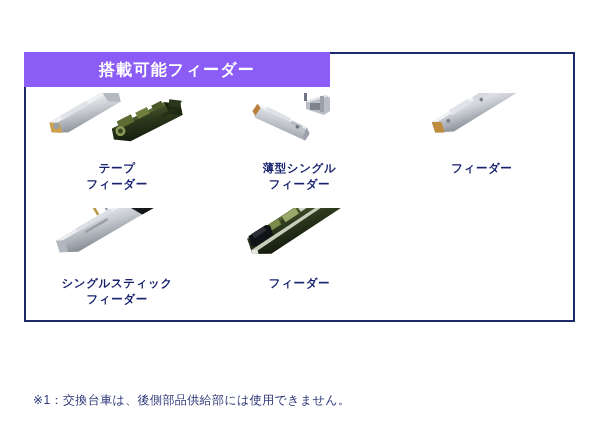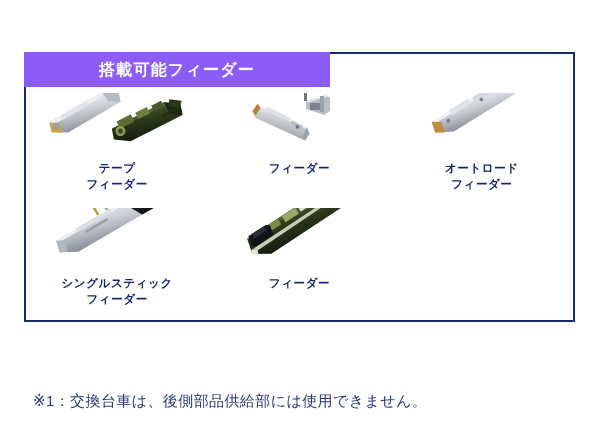--- a/index.html
+++ b/index.html
@@ -94,21 +94,21 @@
     line-height: 1.35;
     letter-spacing: 0.6px;
     white-space: nowrap;
   }
 
   .footnote {
     position: absolute;
     left: 33px;
     top: 392px;
     color: #2b3577;
-    font-size: 15px;
+    font-size: 12px;
     letter-spacing: 0.4px;
     white-space: nowrap;
   }
 </style>
 </head>
 <body>
 
 <div class="panel">
 
   <div class="panel-title-bar">
@@ -197,20 +197,21 @@
             <g transform="translate(62,2)">
               <polygon points="0,6 20,0 24,3 24,16 18,20 0,14" fill="#b9bec6"></polygon>
               <polygon points="0,6 20,0 22,1.2 2,7.4" fill="#e4e7eb"></polygon>
               <rect x="4" y="8" width="12" height="7" fill="#7e848d"></rect>
               <rect x="14" y="1" width="4" height="16" fill="#9ba1a9"></rect>
               <rect x="-2" y="-2" width="3" height="8" fill="#6f7681"></rect>
             </g>
           </svg>
         </div>
         <div class="caption">
+          <div>薄型シングル</div>
           <div>フィーダー</div>
         </div>
       </div>
 
       <div class="cell">
         <div class="thumb">
           <svg width="130" height="62" viewBox="0 0 130 62">
             <defs>
               <linearGradient id="metalD" x1="0" y1="0" x2="0" y2="1">
                 <stop offset="0%" stop-color="#f6f7f9"></stop>
@@ -229,21 +230,20 @@
               <circle cx="16" cy="26" r="2" fill="#7c828b"></circle>
               <circle cx="54" cy="16" r="1.8" fill="#7c828b"></circle>
 
               <path d="M60,-2 L88,-8 L92,-5 L64,1 Z" fill="#c6cad1"></path>
               <rect x="86" y="-10" width="4" height="8" fill="#9aa0a8"></rect>
               <rect x="92" y="-12" width="3.5" height="5" fill="#43c4c0"></rect>
             </g>
           </svg>
         </div>
         <div class="caption">
-          <div>オートロード</div>
           <div>フィーダー</div>
         </div>
       </div>
     </div>
 
     <div class="row row-2">
 
       <div class="cell">
         <div class="thumb">
           <svg width="150" height="62" viewBox="0 0 150 62">

